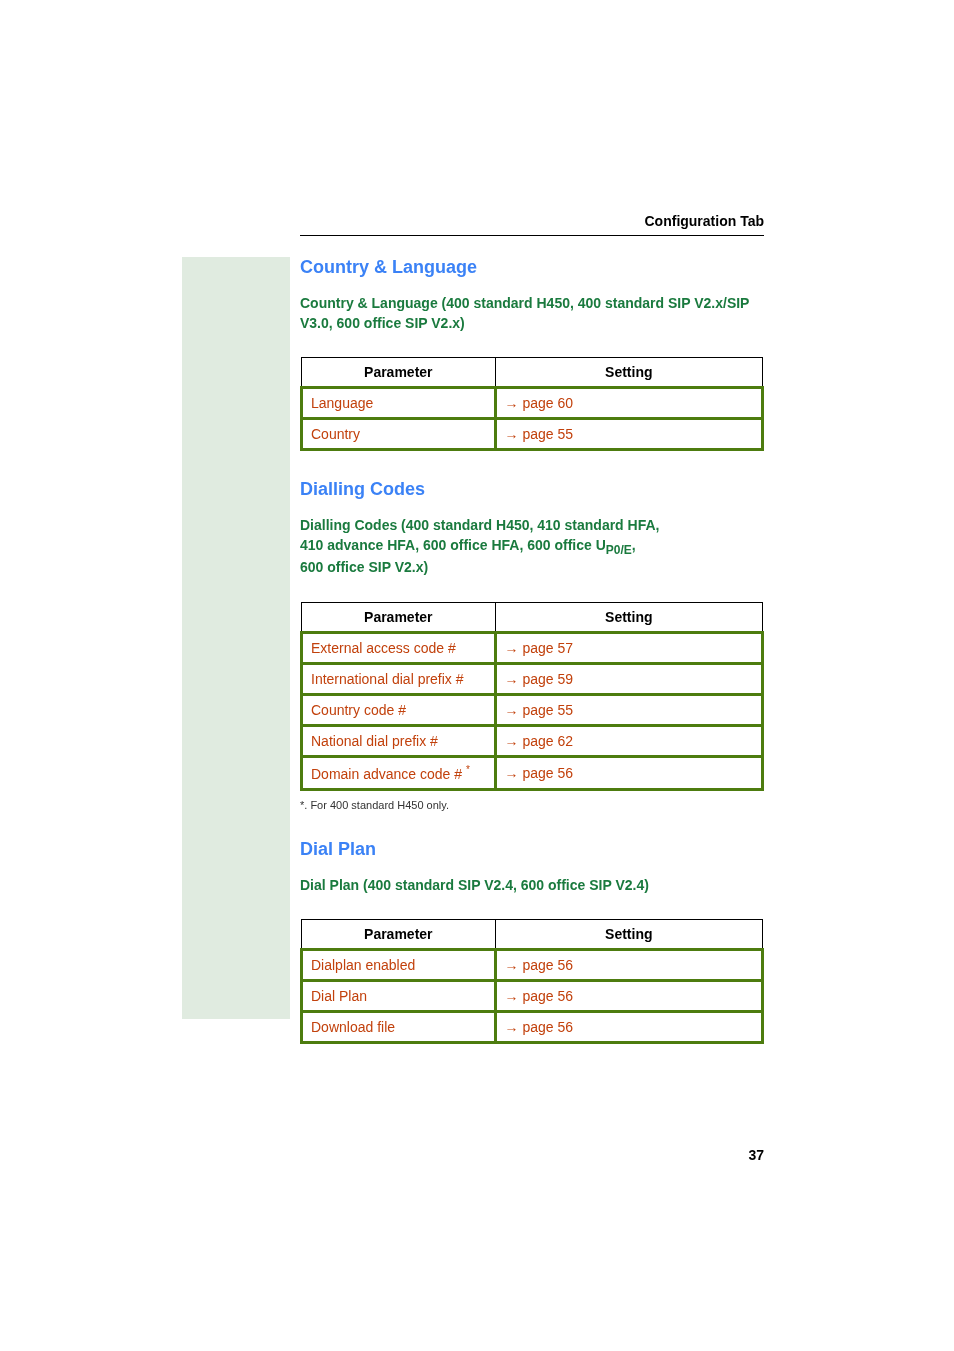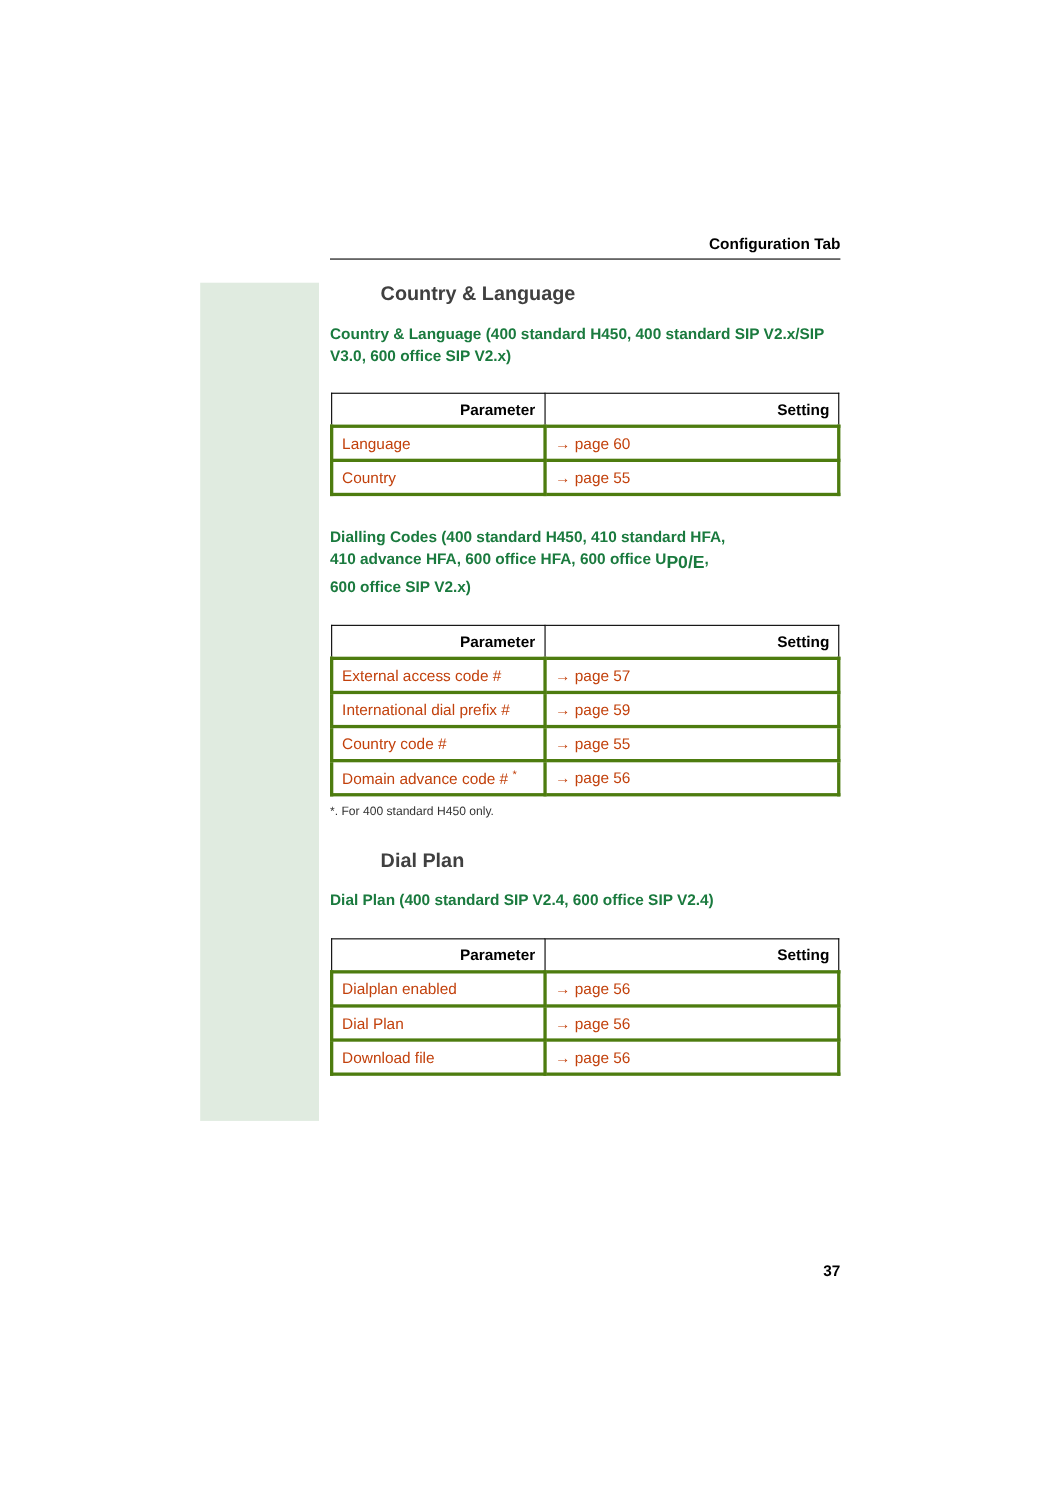--- a/index.html
+++ b/index.html
@@ -50,50 +50,49 @@
     }
     
     .content {
       position: absolute;
       top: 257px;
       left: 300px;
       right: 190px;
     }
     
     .section-heading {
-      color: #404040;
+      color: #3b82f6;
       font-size: 18px;
       font-weight: bold;
       font-family: "Arial Narrow", Arial, sans-serif;
       font-stretch: condensed;
       margin-bottom: 16px;
-      margin-left: 46px;
     }
     
     .section-subheading {
       color: #1a7a3e;
       font-size: 14px;
       font-weight: bold;
       line-height: 1.4;
       margin-bottom: 24px;
     }
     
     .sub-text {
-      font-size: 16px;
+      font-size: 12px;
       vertical-align: sub;
     }
     
     table.data-table {
       width: 100%;
       border-collapse: collapse;
       margin-bottom: 8px;
     }
     
     table.data-table th {
-      text-align: right;
+      text-align: center;
       font-size: 14px;
       font-weight: bold;
       color: #000000;
       border: 1px solid #000000;
       padding: 6px 8px;
     }
     
     table.data-table td {
       font-size: 14px;
       color: #c2410c;
@@ -168,20 +167,21 @@
           </tr>
           <tr>
             <td>Country</td>
             <td><span class="arrow">→</span> <span>page 55</span></td>
           </tr>
         </tbody>
       </table>
     </div>
 
     <div class="section-block">
+      <h2 class="section-heading">Dialling Codes</h2>
       <div class="section-subheading">
         <span>Dialling Codes (400 standard H450, 410 standard HFA,</span><br>
         <span>410 advance HFA, 600 office HFA, 600 office U</span><span class="sub-text">P0/E</span><span>,</span><br>
         <span>600 office SIP V2.x)</span>
       </div>
       <table class="data-table">
         <thead>
           <tr>
             <th>Parameter</th>
             <th>Setting</th>
@@ -194,20 +194,24 @@
           </tr>
           <tr>
             <td>International dial prefix #</td>
             <td><span class="arrow">→</span> <span>page 59</span></td>
           </tr>
           <tr>
             <td>Country code #</td>
             <td><span class="arrow">→</span> <span>page 55</span></td>
           </tr>
           <tr>
+            <td>National dial prefix #</td>
+            <td><span class="arrow">→</span> <span>page 62</span></td>
+          </tr>
+          <tr>
             <td><span>Domain advance code #</span> <span class="asterisk">*</span></td>
             <td><span class="arrow">→</span> <span>page 56</span></td>
           </tr>
         </tbody>
       </table>
       <div class="footnote">*.   For 400 standard H450 only.</div>
     </div>
 
     <div class="section-block">
       <h2 class="section-heading">Dial Plan</h2>

